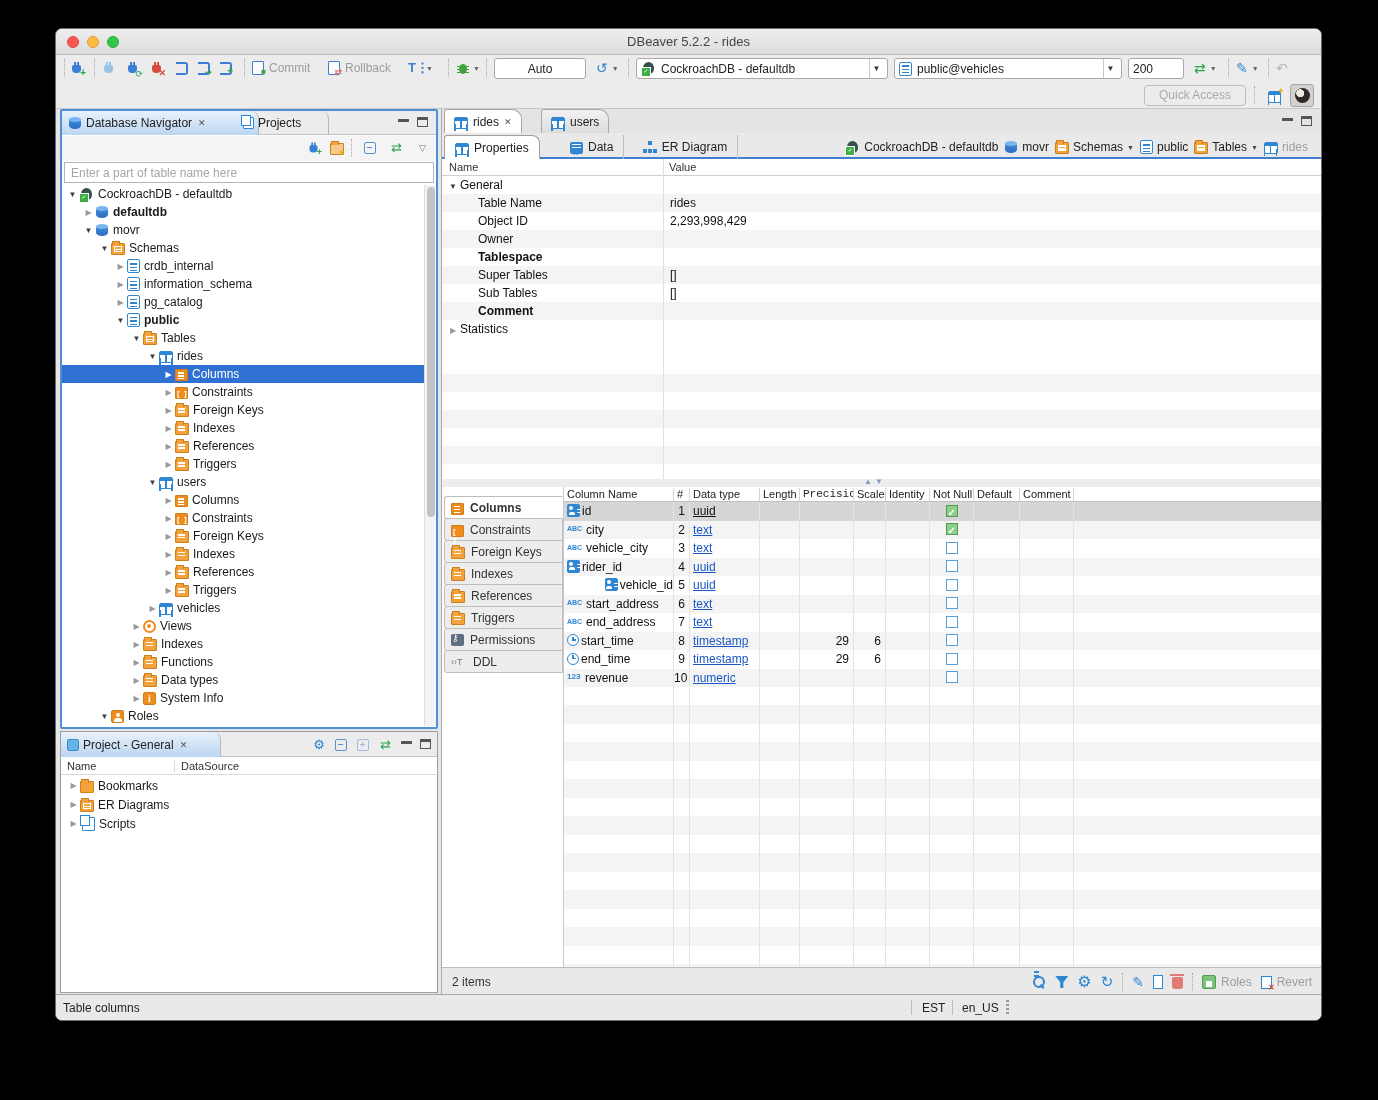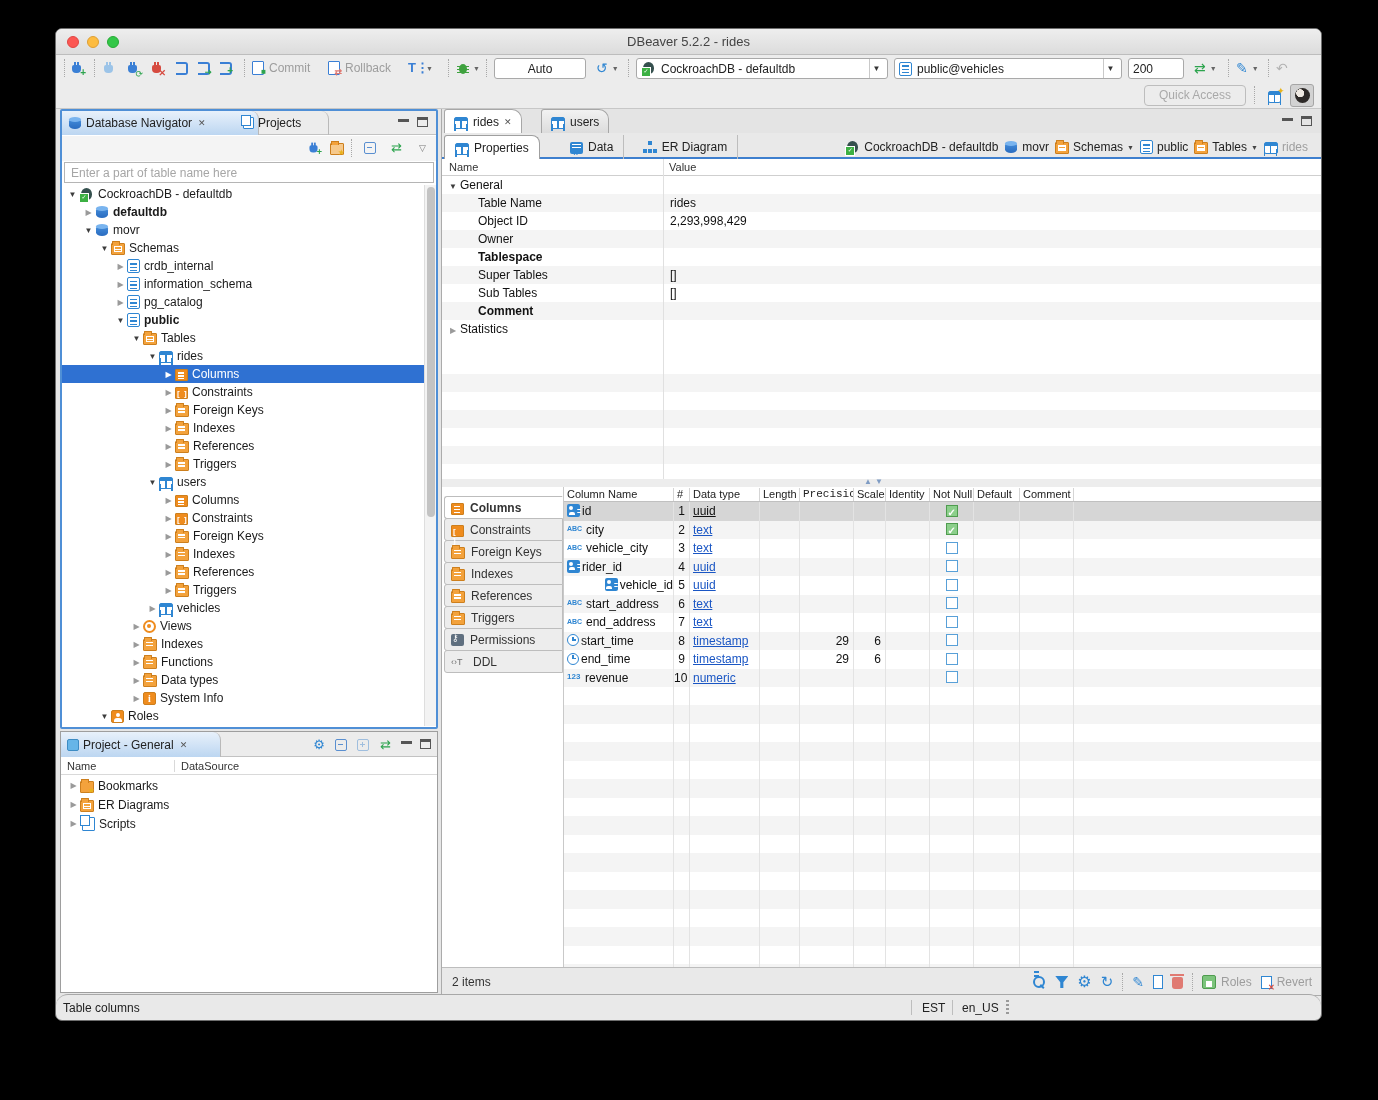--- a/index.html
+++ b/index.html
@@ -264,21 +264,21 @@
   .ic-trash { width:11px; height:12px; margin-top:2px; background:#e07a72; border-radius:2px 2px 3px 3px; }
   .ic-trash::before { content:""; position:absolute; left:-1.5px; top:-3px; width:14px; height:2px; background:#e07a72; }
   .ic-save { width:14px; height:14px; background:#7cc47c; border:1px solid #4f9c4f; border-radius:2px; }
   .ic-save::after { content:""; position:absolute; left:3px; bottom:1px; width:6px; height:6px; background:#fff; }
   .ic-revert { width:11px; height:13px; background:#fff; border:1px solid #2f86d2; }
   .ic-revert::after { content:"✕"; position:absolute; right:-4px; bottom:-4px; color:#d64b40; font-size:8px; font-weight:bold; }
   .ft-label { color:#9d9d9d; font-size:12px; margin-left:-4px; }
 
   
   .statusbar { position:absolute; left:0; bottom:0; right:0; height:26px; background:#e9e9e9;
-    border-top:1px solid #a8a8a8; font-size:12px; color:#222;border-radius:12px; }
+    border-top:1px solid #a8a8a8; font-size:12px; color:#222; }
   .statusbar .sleft { position:absolute; left:7px; top:6px; }
   .statusbar .item { position:absolute; top:6px; }
   .sbar-sep { position:absolute; top:5px; height:15px; border-left:1px solid #bdbdbd; }
   .grip { position:absolute; top:5px; width:3px; height:16px;
     background:repeating-linear-gradient(#9a9a9a 0 2px, transparent 2px 4px); }
 </style>
 </head>
 <body>
 
 <div class="window">

